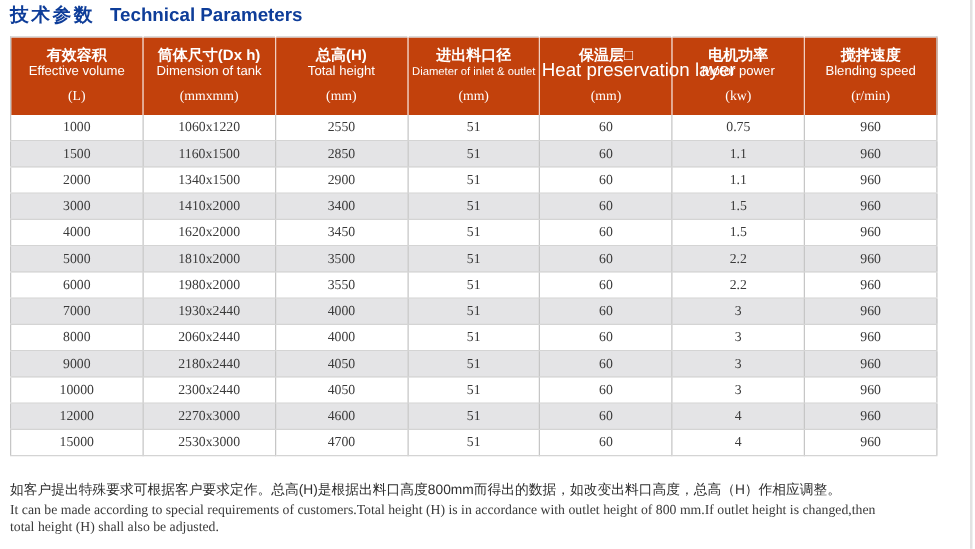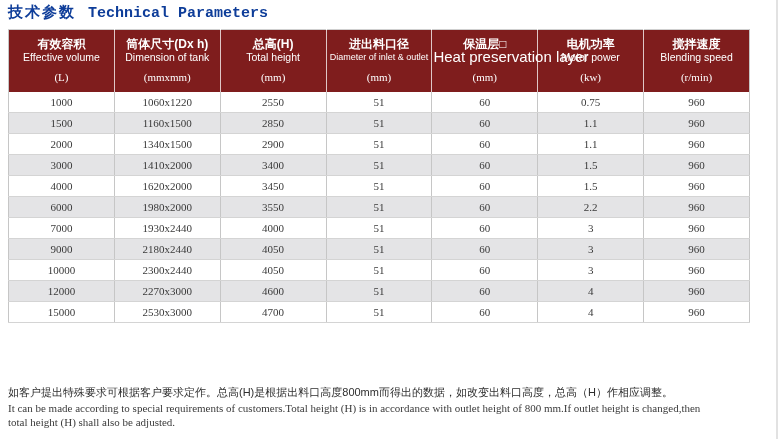--- a/index.html
+++ b/index.html
@@ -6,33 +6,33 @@
   body {
     width:780px; height:439px; position:relative; overflow:hidden;
     background:#ffffff;
     font-family:"Liberation Serif", serif;
   }
   .page { position:absolute; inset:0; }
 
   
   .title-row { position:absolute; left:8px; top:3px; white-space:nowrap; }
   .title-zh, .title-en {
-    font-family:Liberation Mono, monospace; font-weight:bold;
+    font-family:Liberation Sans, sans-serif; font-weight:bold;
     font-size:15px; color:#0e3d99;
   }
   .title-zh { letter-spacing:2px; margin-right:12px; }
 
   
   table.params {
     position:absolute; left:8px; top:29px; width:742px;
     border-collapse:collapse; table-layout:fixed;
     border:1px solid #c6c6c6; border-top:1px solid #cfcfcf;
   }
   table.params th {
-    background:#7f1d1d; color:#ffffff; height:55px;
+    background:#c2410c; color:#ffffff; height:55px;
     vertical-align:middle; padding:2px 1px 5px; font-weight:normal;
     border-right:1px solid rgba(255,255,255,0.75);
     border-bottom:none;
   }
   table.params th:last-child { border-right:none; }
   .h-zh {
     display:block; font-family:"Liberation Sans", sans-serif;
     font-weight:bold; font-size:12px; line-height:14px;
   }
   .h-en {
@@ -163,31 +163,49 @@
         <tr>
           <td>4000</td>
           <td>1620x2000</td>
           <td>3450</td>
           <td>51</td>
           <td>60</td>
           <td>1.5</td>
           <td>960</td>
         </tr>
         <tr>
+          <td>5000</td>
+          <td>1810x2000</td>
+          <td>3500</td>
+          <td>51</td>
+          <td>60</td>
+          <td>2.2</td>
+          <td>960</td>
+        </tr>
+        <tr>
           <td>6000</td>
           <td>1980x2000</td>
           <td>3550</td>
           <td>51</td>
           <td>60</td>
           <td>2.2</td>
           <td>960</td>
         </tr>
         <tr>
           <td>7000</td>
           <td>1930x2440</td>
+          <td>4000</td>
+          <td>51</td>
+          <td>60</td>
+          <td>3</td>
+          <td>960</td>
+        </tr>
+        <tr>
+          <td>8000</td>
+          <td>2060x2440</td>
           <td>4000</td>
           <td>51</td>
           <td>60</td>
           <td>3</td>
           <td>960</td>
         </tr>
         <tr>
           <td>9000</td>
           <td>2180x2440</td>
           <td>4050</td>

